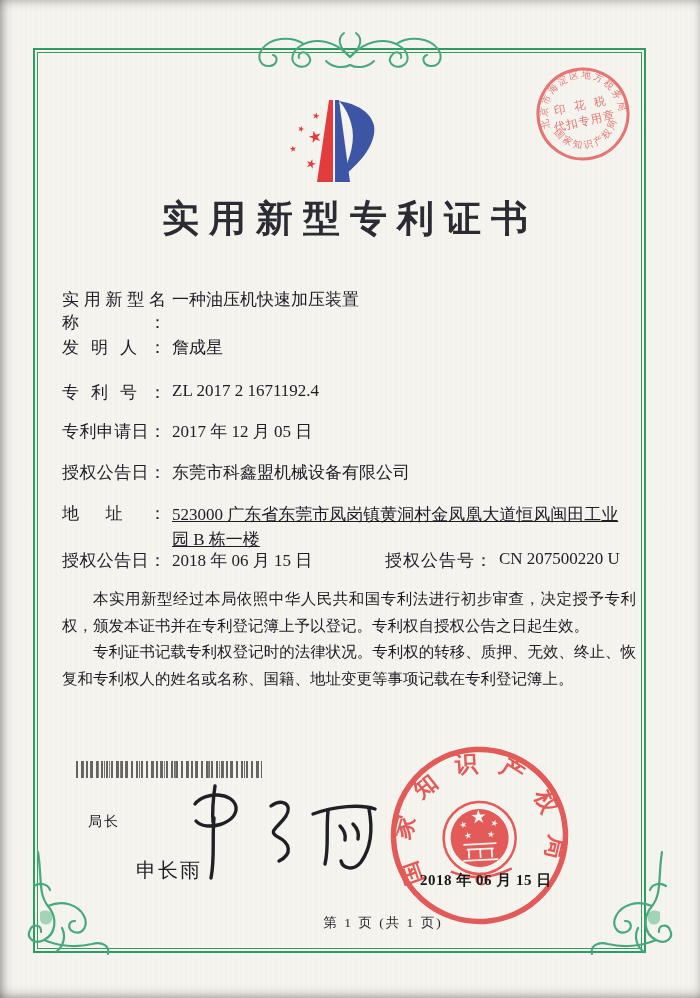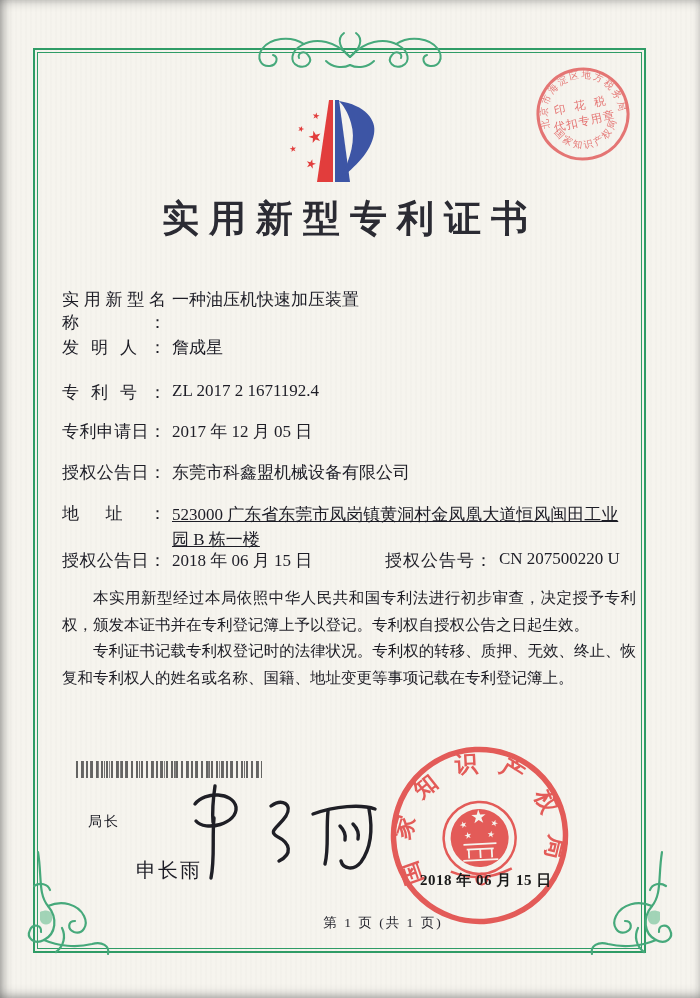--- a/index.html
+++ b/index.html
@@ -42,21 +42,21 @@
     display:inline-block;width:104px;
     text-align:justify;text-align-last:justify;
     white-space:normal;vertical-align:top;color:#1d1d26;
   }
   .fvalue{margin-left:6px;vertical-align:top;}
   .fvalue.wrap{display:inline-block;width:452px;white-space:normal;line-height:25px;text-decoration:underline;}
   .grant-no{position:absolute;left:323px;top:0;}
   .grant-no .flabel{width:auto;letter-spacing:1px;}
   .body-pars{
     position:absolute;left:62px;top:586px;width:574px;
-    font-size:15.5px;line-height:26.5px;color:#1c1c24;text-align:justify;font-family:Liberation Mono, monospace;
+    font-size:15.5px;line-height:26.5px;color:#1c1c24;text-align:justify;
   }
   .body-pars p{margin:0;text-indent:2em;}
   .barcode{
     position:absolute;left:76px;top:761px;width:186px;height:17px;
     background:
       repeating-linear-gradient(90deg,#2e2e2e 0 2px,transparent 2px 5px),
       repeating-linear-gradient(90deg,#3a3a3a 0 1px,transparent 1px 7px),
       repeating-linear-gradient(90deg,#5a5a5a 0 1px,transparent 1px 11px);
     opacity:.72;
   }

